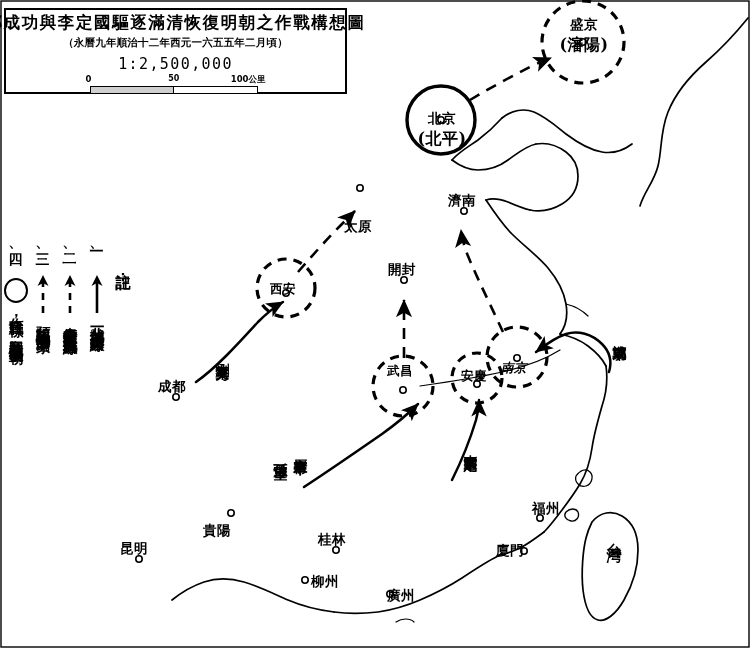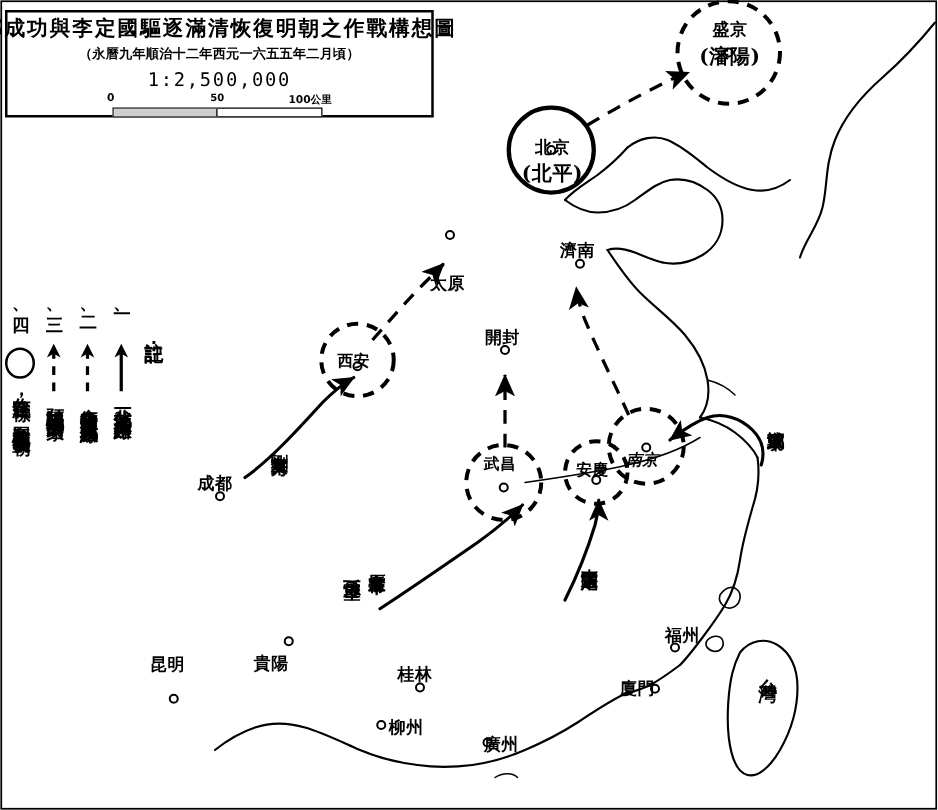--- a/index.html
+++ b/index.html
@@ -289,21 +289,21 @@
   <div class="lbl city-name sm" style="left:501px;top:360px;font-style:italic;">南京</div>
 
   <div class="lbl city-name sm" style="left:461px;top:368px;">安慶</div>
 
   <div class="lbl city-name sm" style="left:387px;top:363px;">武昌</div>
 
   <div class="lbl city-name" style="left:158px;top:378px;">成都</div>
 
   <div class="lbl city-name" style="left:203px;top:494px;margin-top:28px;">貴陽</div>
 
-  <div class="lbl city-name" style="left:120px;top:523px;text-align:center;">昆明</div>
+  <div class="lbl city-name" style="left:120px;top:540px;text-align:center;">昆明</div>
 
   <div class="lbl city-name" style="left:318px;top:531px;">桂林</div>
 
   <div class="lbl city-name" style="left:311px;top:573px;">柳州</div>
 
   <div class="lbl city-name" style="left:387px;top:587px;">廣州</div>
 
   <div class="lbl city-name" style="left:532px;top:500px;">福州</div>
 
   <div class="lbl city-name" style="left:496px;top:542px;">廈門</div>

